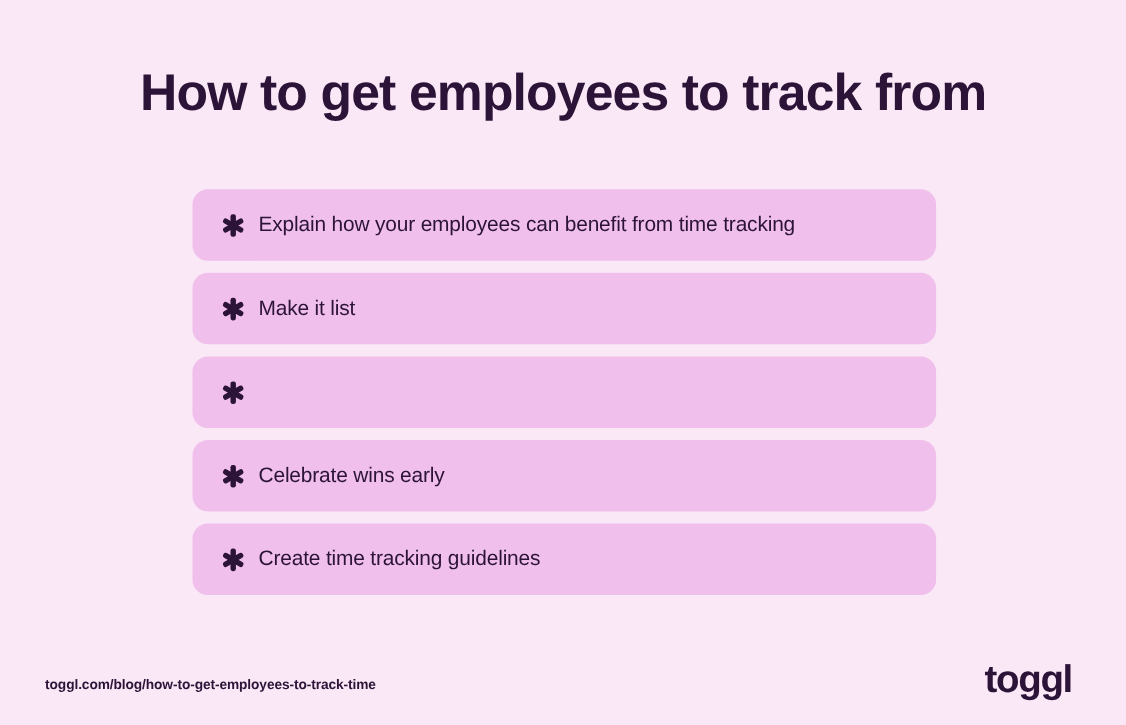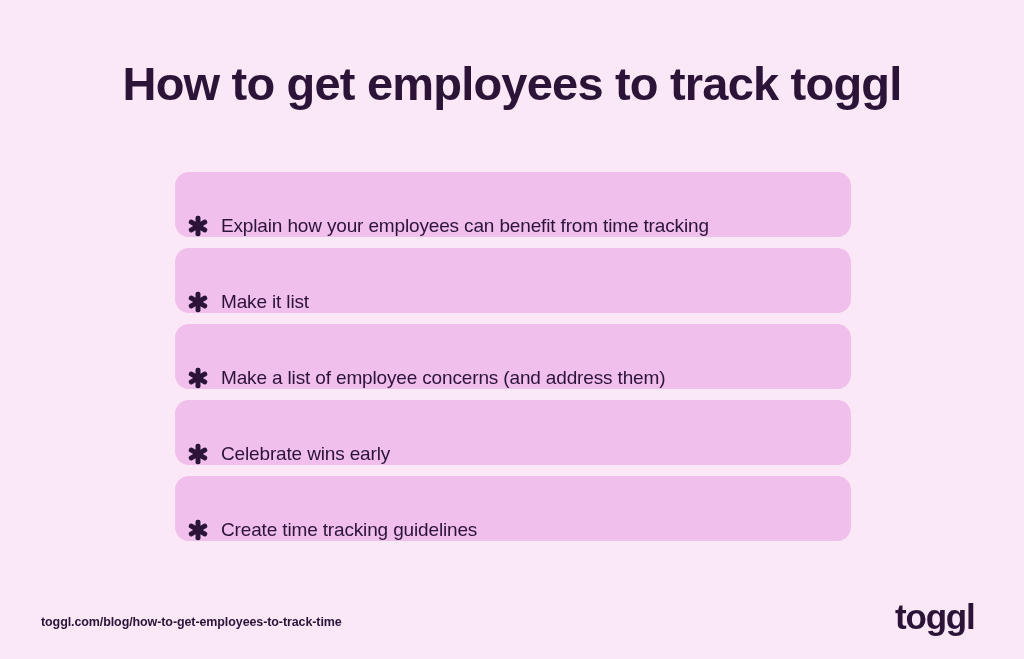--- a/index.html
+++ b/index.html
@@ -47,22 +47,22 @@
     display:flex;
     flex-direction:column;
     gap:11px;
   }
 
   .list-item {
     height:65px;
     background:#f0bfec;
     border-radius:14px;
     display:flex;
-    align-items:flex-end;
-    padding-left:12px;
+    align-items:center;
+    padding-left:26px;
   }
 
   .item-icon {
     flex:0 0 auto;
     width:22px;
     height:22px;
     display:block;
     margin-right:12px;
   }
 
@@ -96,21 +96,21 @@
     height:44px;
   }
 
   #brand-logo svg { display:block; width:100%; height:100%; }
 </style>
 </head>
 <body>
 
 <div id="canvas">
 
-  <h1 id="page-title">How to get employees to track toggl</h1>
+  <h1 id="page-title">How to get employees to track from</h1>
 
   <div id="checklist">
 
     <div class="list-item">
       <span class="item-icon">
         <svg viewBox="0 0 24 24" aria-hidden="true">
           <g fill="#2c1338">
             <rect x="9.3" y="0.8" width="5.4" height="22.4" rx="2.3"></rect>
             <rect x="9.3" y="0.8" width="5.4" height="22.4" rx="2.3" transform="rotate(60 12 12)"></rect>
             <rect x="9.3" y="0.8" width="5.4" height="22.4" rx="2.3" transform="rotate(120 12 12)"></rect>
@@ -139,21 +139,20 @@
       <span class="item-icon">
         <svg viewBox="0 0 24 24" aria-hidden="true">
           <g fill="#2c1338">
             <rect x="9.3" y="0.8" width="5.4" height="22.4" rx="2.3"></rect>
             <rect x="9.3" y="0.8" width="5.4" height="22.4" rx="2.3" transform="rotate(60 12 12)"></rect>
             <rect x="9.3" y="0.8" width="5.4" height="22.4" rx="2.3" transform="rotate(120 12 12)"></rect>
             <circle cx="12" cy="12" r="4.6"></circle>
           </g>
         </svg>
       </span>
-      <span class="item-label">Make a list of employee concerns (and address them)</span>
     </div>
 
     <div class="list-item">
       <span class="item-icon">
         <svg viewBox="0 0 24 24" aria-hidden="true">
           <g fill="#2c1338">
             <rect x="9.3" y="0.8" width="5.4" height="22.4" rx="2.3"></rect>
             <rect x="9.3" y="0.8" width="5.4" height="22.4" rx="2.3" transform="rotate(60 12 12)"></rect>
             <rect x="9.3" y="0.8" width="5.4" height="22.4" rx="2.3" transform="rotate(120 12 12)"></rect>
             <circle cx="12" cy="12" r="4.6"></circle>

